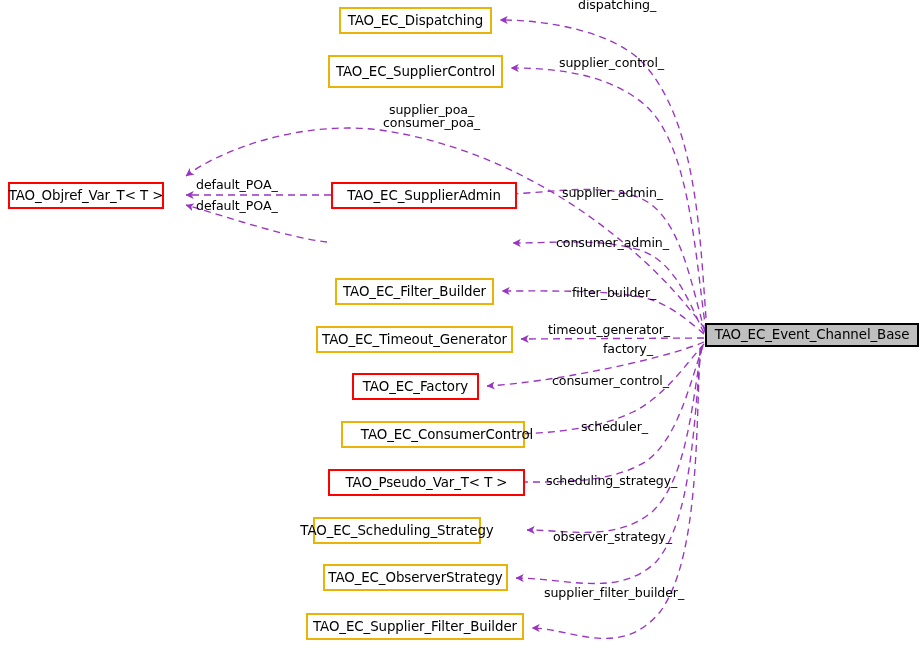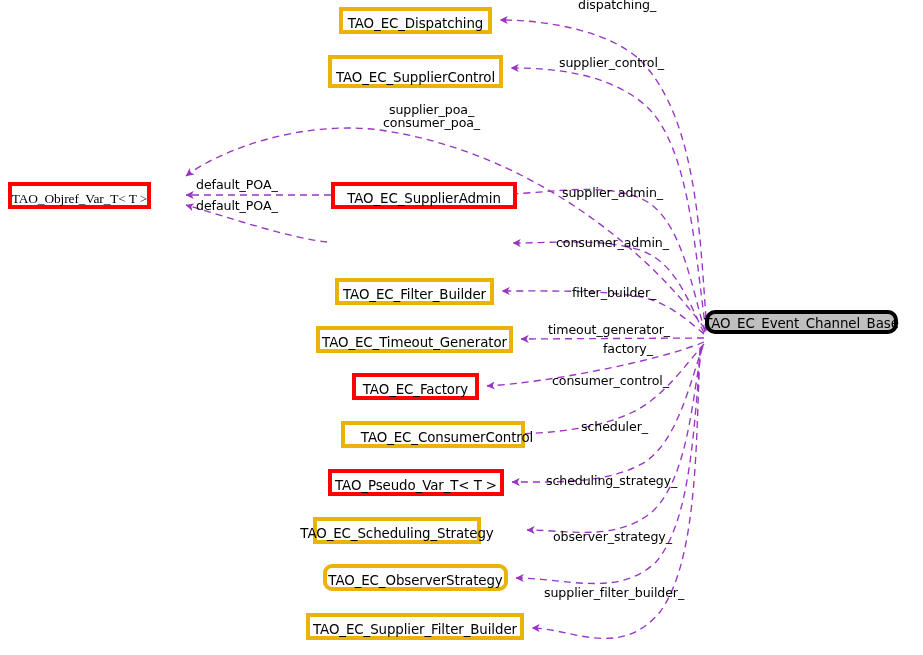--- a/index.html
+++ b/index.html
@@ -23,24 +23,24 @@
     left: 0;
     top: 0;
     width: 923px;
     height: 655px;
     pointer-events: none;
   }
   .node {
     position: absolute;
     box-sizing: border-box;
     display: flex;
-    align-items: flex-end;
+    align-items: center;
     justify-content: center;
     background: #ffffff;
-    border: 4px solid #eab308;
+    border: 2px solid #eab308;
     font-size: 13.4px;
     line-height: 1;
     color: #000000;
     white-space: nowrap;
     letter-spacing: -0.1px;
   }
   .node.red {
     border-color: #ff0000;
   }
   .node.center {
@@ -107,21 +107,21 @@
   </svg>
 
   <div class="node" style="left:339px; top:7px; width:153px; height:27px;">
     <span>TAO_EC_Dispatching</span>
   </div>
 
   <div class="node" style="left:328px; top:55px; width:175px; height:33px;">
     <span>TAO_EC_SupplierControl</span>
   </div>
 
-  <div class="node red" style="left:8px; top:182px; width:143px; height:27px;font-family:Liberation Serif, serif;">
+  <div class="node red" style="left:8px; top:182px; width:156px; height:27px;">
     <span>TAO_Objref_Var_T&lt; T &gt;</span>
   </div>
 
   <div class="node red" style="left:331px; top:182px; width:186px; height:27px;">
     <span>TAO_EC_SupplierAdmin</span>
   </div>
 
 
   <div class="node" style="left:335px; top:278px; width:159px; height:27px;">
     <span>TAO_EC_Filter_Builder</span>
@@ -132,37 +132,37 @@
   </div>
 
   <div class="node red" style="left:352px; top:373px; width:127px; height:27px;">
     <span>TAO_EC_Factory</span>
   </div>
 
   <div class="node" style="left:341px; top:421px; width:184px; height:27px;padding-left:28px;">
     <span>TAO_EC_ConsumerControl</span>
   </div>
 
-  <div class="node red" style="left:328px; top:469px; width:176px; height:27px;">
+  <div class="node red" style="left:328px; top:469px; width:197px; height:27px;">
     <span>TAO_Pseudo_Var_T&lt; T &gt;</span>
   </div>
 
   <div class="node" style="left:313px; top:517px; width:168px; height:27px;">
     <span>TAO_EC_Scheduling_Strategy</span>
   </div>
 
-  <div class="node" style="left:323px; top:564px; width:185px; height:27px;border-radius:9px;">
+  <div class="node" style="left:323px; top:564px; width:185px; height:27px;">
     <span>TAO_EC_ObserverStrategy</span>
   </div>
 
   <div class="node" style="left:306px; top:613px; width:218px; height:27px;">
     <span>TAO_EC_Supplier_Filter_Builder</span>
   </div>
 
-  <div class="node center" style="left:705px; top:310px; width:193px; height:24px;border-radius:10px;">
+  <div class="node center" style="left:705px; top:323px; width:214px; height:24px;">
     <span>TAO_EC_Event_Channel_Base</span>
   </div>
 
   <div class="edge-label" style="left:578px; top:-2px;">dispatching_</div>
 
   <div class="edge-label" style="left:559px; top:56px;">supplier_control_</div>
 
   <div class="edge-label two-line" style="left:383px; top:103px;">supplier_poa_
 consumer_poa_</div>
 

